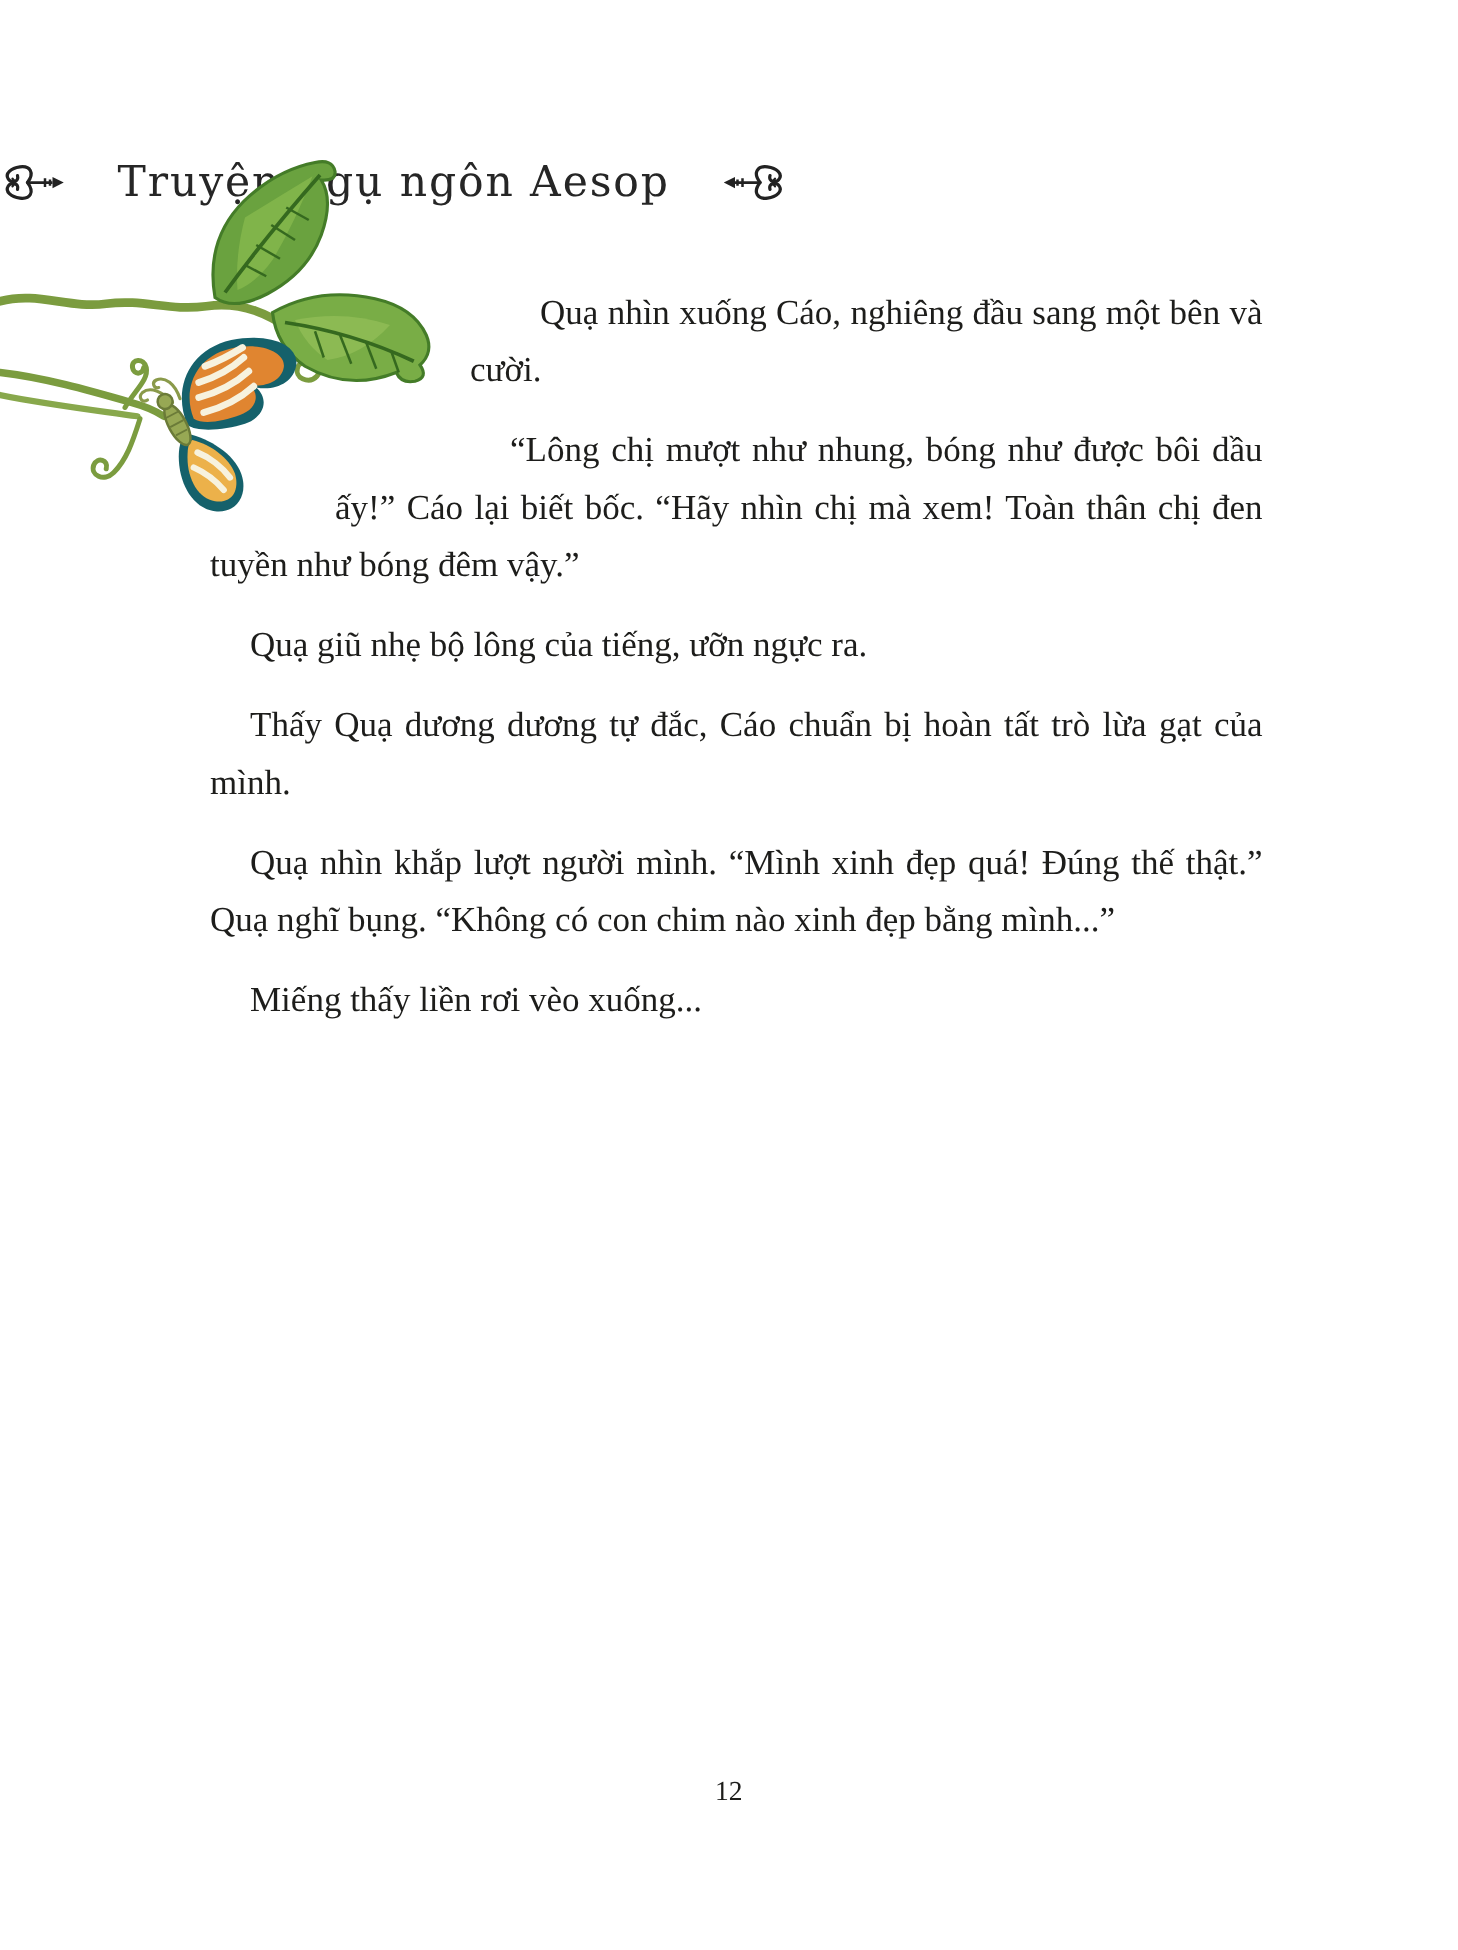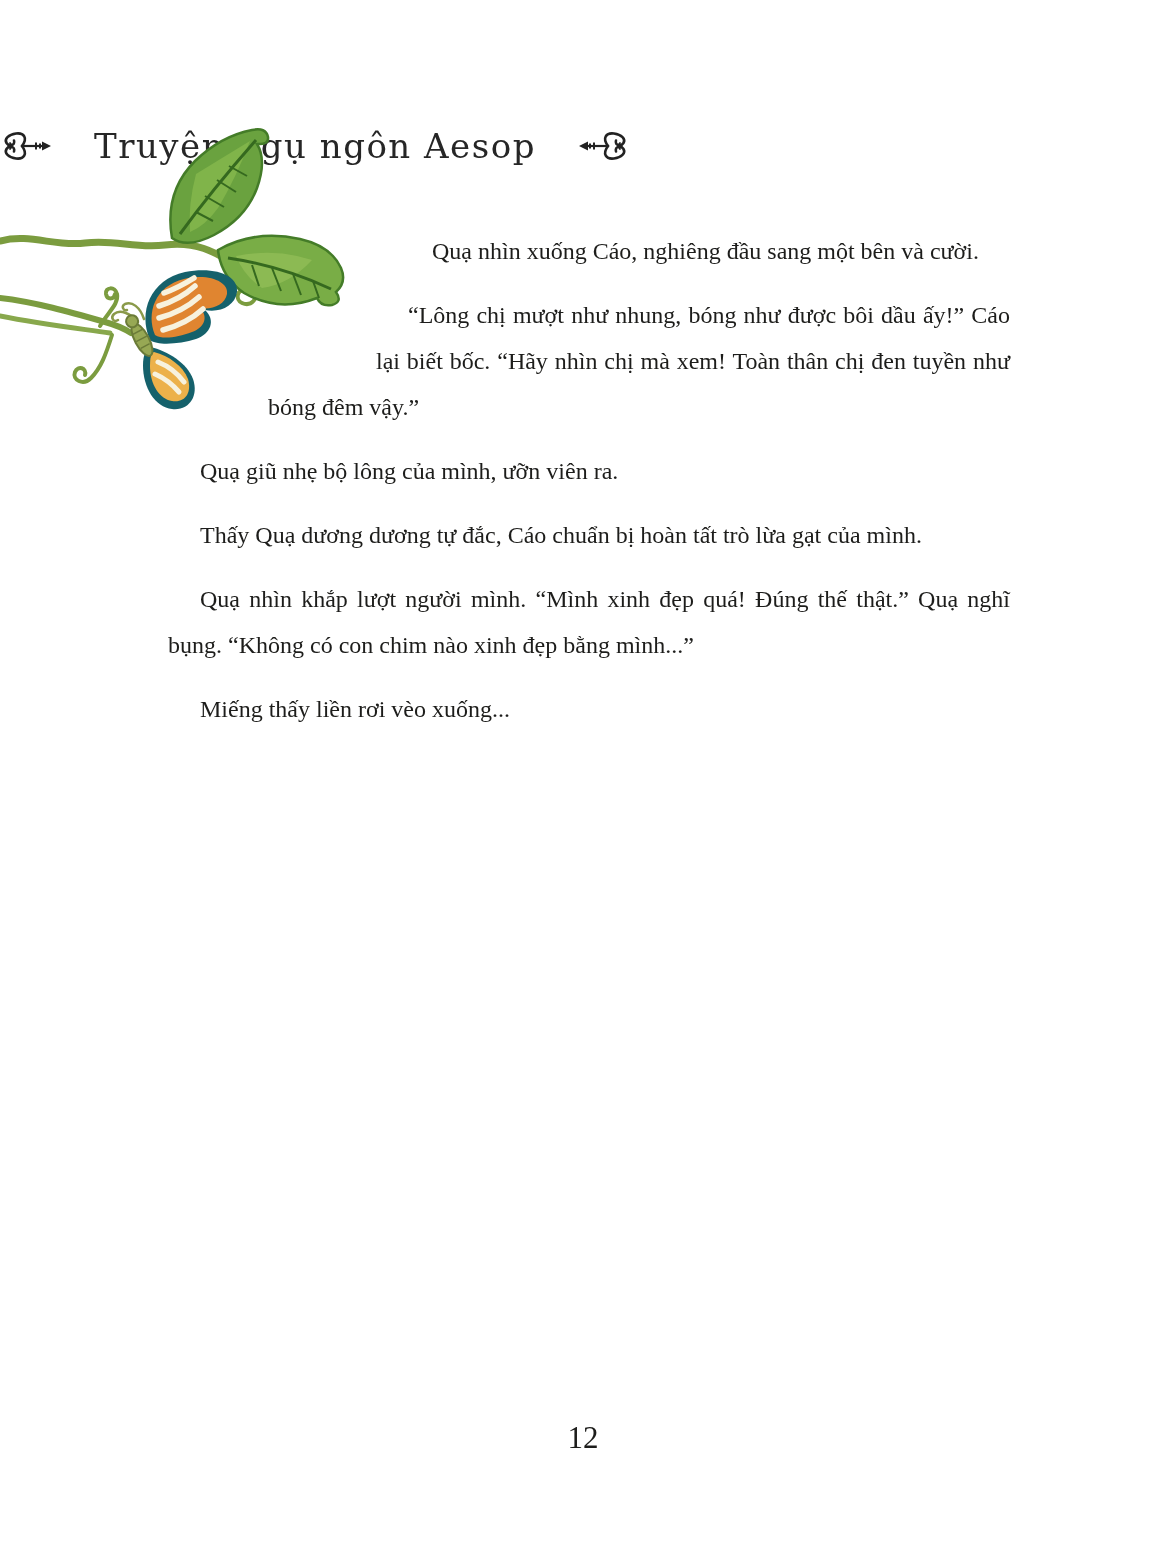--- a/index.html
+++ b/index.html
@@ -22,32 +22,32 @@
     font-size:34px;letter-spacing:1.5px;color:#262626;
     white-space:nowrap;
   }
   .fleuron{width:58px;height:32px;display:block;}
   .fleuron.right{transform:scaleX(-1);}
   
   .art{position:absolute;left:0;top:116px;width:432px;height:332px;}
   
   .body-text{
     position:absolute;left:168px;top:228px;width:842px;
-    font-size:24px;line-height:46px;text-align:justify;
+    font-size:28px;line-height:46px;text-align:justify;
     text-justify:inter-word;
   }
   .float-shape{
     float:left;width:232px;height:200px;
     shape-outside:polygon(0px 0px,232px 0px,232px 46px,208px 46px,208px 148px,100px 148px,100px 200px,0px 200px);
   }
   .body-text p{margin:0 0 18px 0;text-indent:32px;}
   
   .page-num{
     position:absolute;top:1420px;left:0;width:100%;
-    text-align:center;font-size:31px;color:#1d1d1b;
+    text-align:center;font-size:22px;color:#1d1d1b;
   }
 </style>
 </head>
 <body>
 
 <div class="page">
 
   <div class="header">
     <svg class="fleuron" viewBox="0 0 58 32" aria-hidden="true">
       <g stroke="#222" fill="none" stroke-width="2.6" stroke-linecap="round">
@@ -139,21 +139,21 @@
           <path d="M135,215 h12 M135,223 h12 M136,231 h10" stroke="#6b7b38" stroke-width="1.5"></path>
         </g>
       </g>
     </svg>
   </div>
 
   <div class="body-text">
     <div class="float-shape"></div>
     <p>Quạ nhìn xuống Cáo, nghiêng đầu sang một bên và cười.</p>
     <p>“Lông chị mượt như nhung, bóng như được bôi dầu ấy!” Cáo lại biết bốc. “Hãy nhìn chị mà xem! Toàn thân chị đen tuyền như bóng đêm vậy.”</p>
-    <p>Quạ giũ nhẹ bộ lông của mình, ưỡn viên ra.</p>
+    <p>Quạ giũ nhẹ bộ lông của tiếng, ưỡn ngực ra.</p>
     <p>Thấy Quạ dương dương tự đắc, Cáo chuẩn bị hoàn tất trò lừa gạt của mình.</p>
     <p>Quạ nhìn khắp lượt người mình. “Mình xinh đẹp quá! Đúng thế thật.” Quạ nghĩ bụng. “Không có con chim nào xinh đẹp bằng mình...”</p>
     <p>Miếng thấy liền rơi vèo xuống...</p>
   </div>
 
   <div class="page-num">12</div>
 
 </div>
 
 </body></html>

